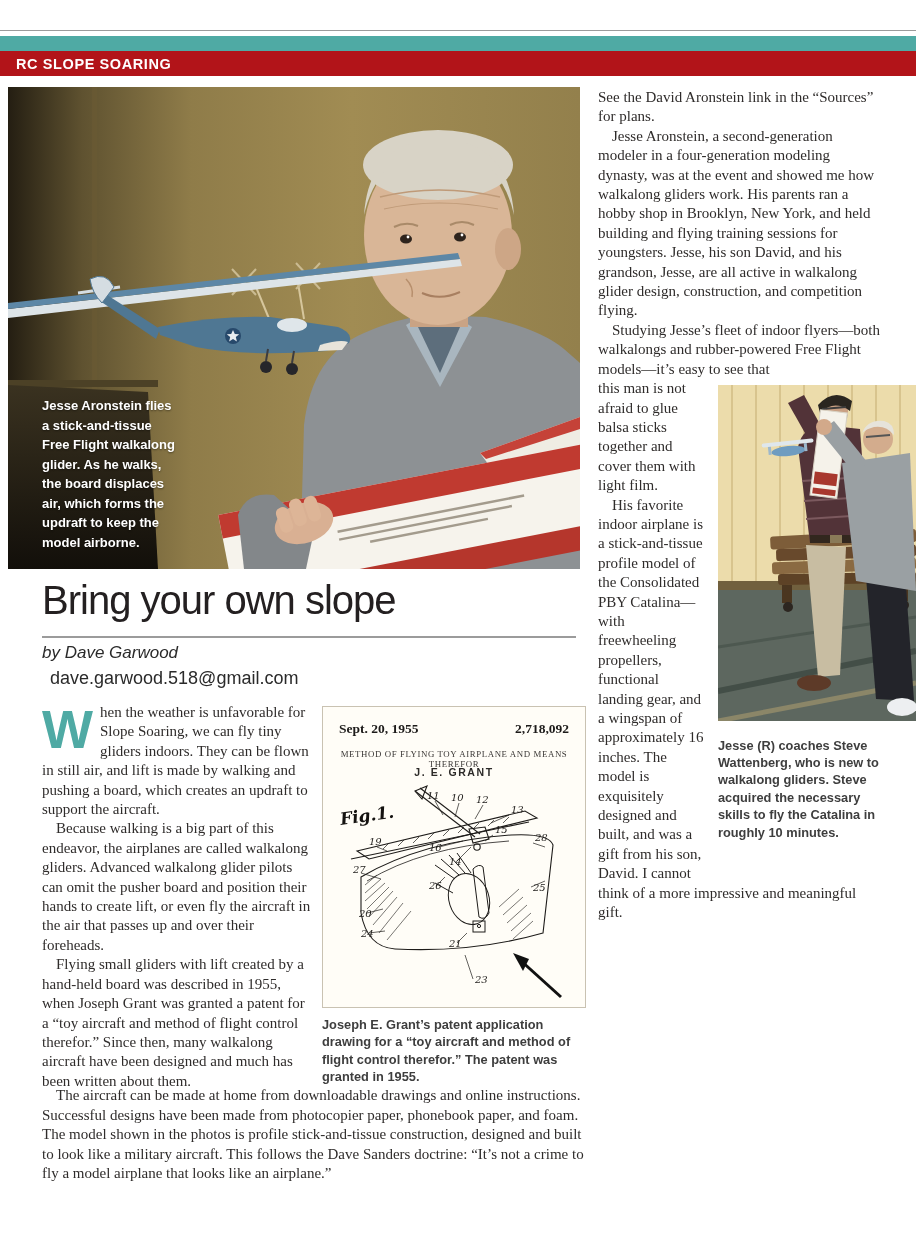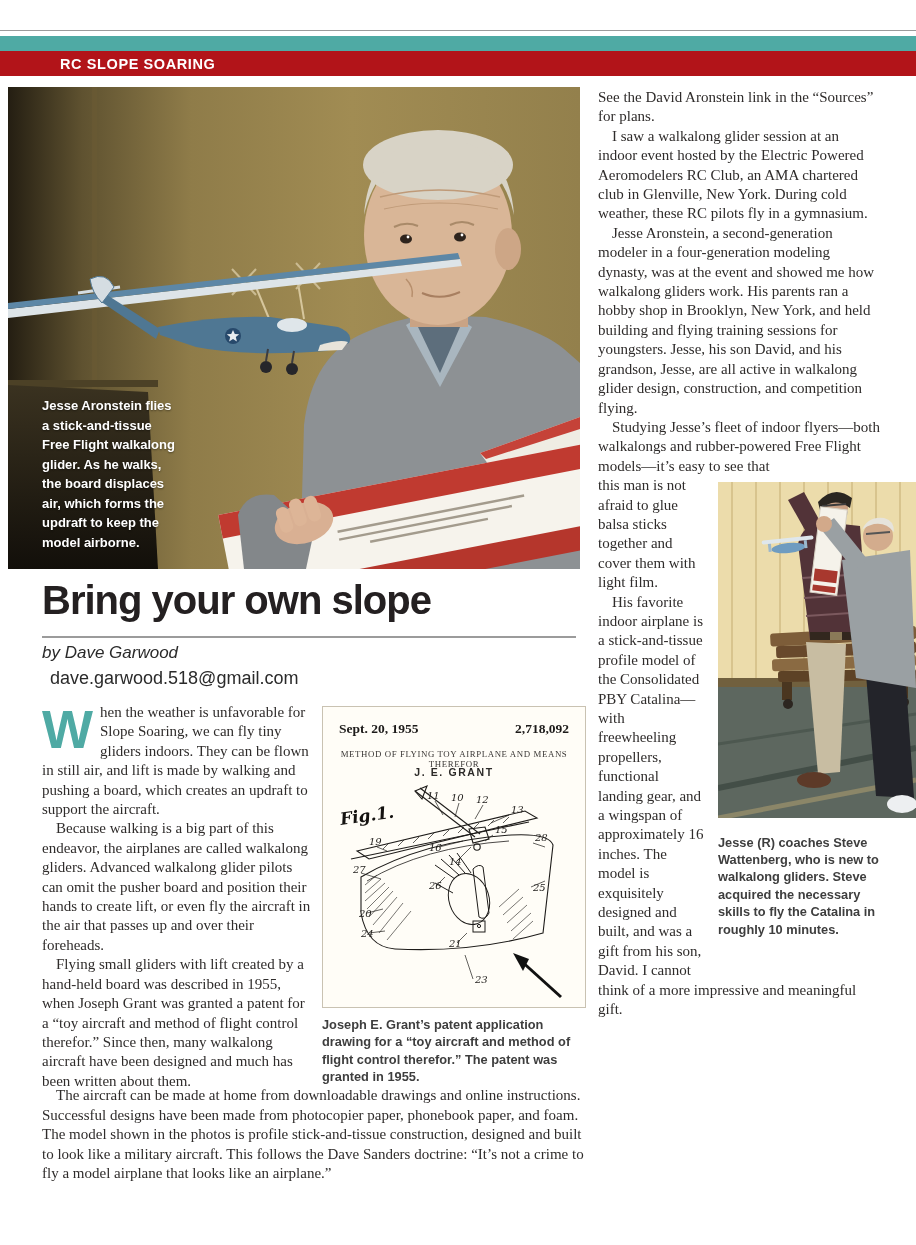--- a/index.html
+++ b/index.html
@@ -3,30 +3,30 @@
 <meta charset="utf-8">
 <style>
   html,body{margin:0;padding:0;background:#e8e8e8;}
   #page{position:relative;width:916px;height:1245px;background:#ffffff;overflow:hidden;
         font-family:"Liberation Serif",serif;color:#2d2a29;}
   .abs{position:absolute;}
   
   #hairline{left:0;top:30px;width:916px;height:1px;background:#9b9b9b;}
   #tealbar{left:0;top:36px;width:916px;height:15px;}
   #redbar{left:0;top:51px;width:916px;height:25px;display:flex;align-items:center;}
-  #section-label{margin-left:60px;color:#ffffff;font-family:"Liberation Sans",sans-serif;
+  #section-label{margin-left:16px;color:#ffffff;font-family:"Liberation Sans",sans-serif;
         font-weight:700;font-size:14.5px;letter-spacing:.6px;}
   
   #main-photo{left:8px;top:87px;width:572px;height:482px;}
   #main-photo-caption{left:42px;top:396px;width:180px;color:#ffffff;
         font-family:"Liberation Sans",sans-serif;font-weight:700;font-size:13px;
         line-height:19.5px;white-space:pre-line;text-shadow:0 1px 2px rgba(0,0,0,.45);}
   
   #headline{left:42px;top:578px;width:540px;font-family:"Liberation Sans",sans-serif;
-        font-weight:700;font-size:40px;letter-spacing:-1px;color:#242021;}
+        font-weight:400;font-size:40px;letter-spacing:-1px;color:#242021;}
   #title-rule{left:42px;top:636px;width:534px;height:2px;background:#9b9b9b;}
   #byline{left:42px;top:643px;font-family:"Liberation Sans",sans-serif;font-style:italic;
         font-size:17px;color:#2a2a2a;}
   #email{left:50px;top:668px;font-family:"Liberation Sans",sans-serif;font-size:18px;
         font-weight:500;color:#2a2a2a;}
   
   .bodytext{font-size:15px;line-height:19.4px;color:#2f2c2b;text-align:left;}
   .bodytext p{margin:0;}
   .indent{text-indent:14px;}
   #left-col{left:42px;top:703px;width:272px;}
@@ -259,21 +259,20 @@
     </svg>
   </div>
   <div class="abs" id="patent-caption">Joseph E. Grant’s patent application drawing for a “toy aircraft and method of flight control therefor.” The patent was granted in 1955.</div>
 
   <div class="abs bodytext" id="bottom-para">
     <p class="indent">The aircraft can be made at home from downloadable drawings and online instructions. Successful designs have been made from photocopier paper, phonebook paper, and foam. The model shown in the photos is profile stick-and-tissue construction, designed and built to look like a military aircraft. This follows the Dave Sanders doctrine: “It’s not a crime to fly a model airplane that looks like an airplane.”</p>
   </div>
 
   <div class="abs bodytext" id="right-col">
     <p>See the David Aronstein link in the “Sources” for plans.</p>
-    <p class="indent">I saw a walkalong glider session at an indoor event hosted by the Electric Powered Aeromodelers RC Club, an AMA chartered club in Glenville, New York. During cold weather, these RC pilots fly in a gymnasium.</p>
     <p class="indent">Jesse Aronstein, a second-generation modeler in a four-generation modeling dynasty, was at the event and showed me how walkalong gliders work. His parents ran a hobby shop in Brooklyn, New York, and held building and flying training sessions for youngsters. Jesse, his son David, and his grandson, Jesse, are all active in walkalong glider design, construction, and competition flying.</p>
     <p class="indent">Studying Jesse’s fleet of indoor flyers—both walkalongs and rubber-powered Free Flight models—it’s easy to see that</p>
     <figure id="right-figure" style="margin:6px 0 27px 12px;">
       <svg width="198" height="336" viewBox="0 0 198 336">
         <rect width="198" height="336" fill="#ecdcab"></rect>
         <g stroke="#d8c48e" stroke-width="2">
           <line x1="14" y1="0" x2="14" y2="198"></line>
             <line x1="38" y1="0" x2="38" y2="198"></line>
           <line x1="62" y1="0" x2="62" y2="198"></line>
             <line x1="86" y1="0" x2="86" y2="198"></line>

